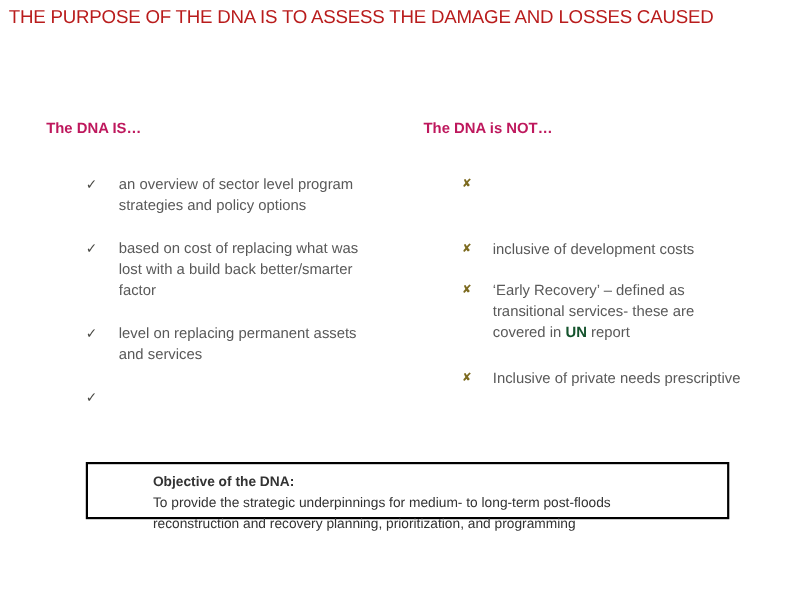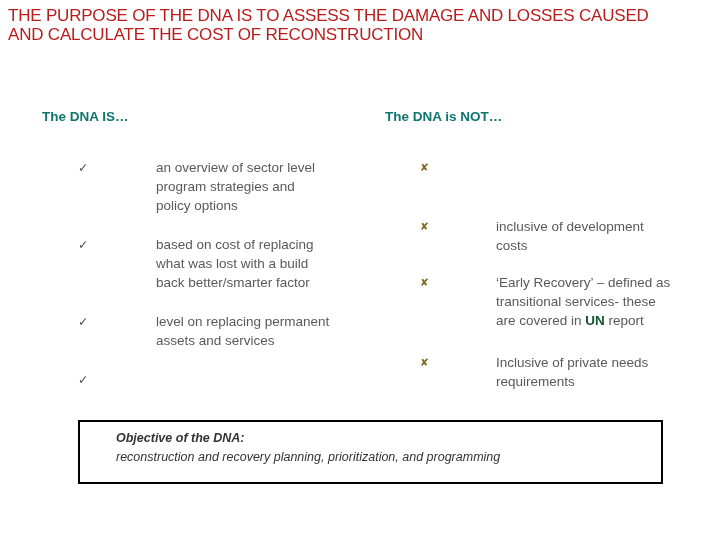--- a/index.html
+++ b/index.html
@@ -33,21 +33,21 @@
     position: absolute;
     top: 109px;
   }
   .col-left  { left: 42px;  width: 290px; }
   .col-right { left: 385px; width: 292px; }
 
   .col-header {
     margin: 0;
     font-size: 13.5px;
     font-weight: bold;
-    color: #0f766e;
+    color: #be185d;
   }
 
   .bullet-list {
     list-style: none;
     margin: 34px 0 0 0;
     padding: 0;
   }
   .bullet-list li {
     display: flex;
     align-items: flex-start;
@@ -71,49 +71,47 @@
     font-size: 12.5px;
     color: #4a4a45;
   }
   .col-right .mark {
     padding-left: 35px;
     width: 28px;
     font-size: 10.5px;
     font-weight: bold;
     color: #7c6a1f;
   }
-  .item-text { flex: 1; margin-left: 48px; }
+  .item-text { flex: 1; }
   .item-text b {
     font-weight: bold;
     color: #14532d;
   }
 
   
   .objective-box {
     position: absolute;
     left: 78px;
     top: 420px;
     width: 585px;
-    height: 64px;
+    height: 52px;
     box-sizing: border-box;
     border: 2px solid #000000;
-    padding: 7px 10px 0 36px;
-    font-style: italic;
+    padding: 7px 10px 0 59px;
     font-size: 12.5px;
     line-height: 19px;
     color: #333333;
   }
   .objective-heading { font-weight: bold; }
 </style>
 </head>
 <body>
 
 <div class="slide-title">
   <div>THE PURPOSE OF THE DNA IS TO ASSESS THE DAMAGE AND LOSSES CAUSED</div>
-  <div>AND CALCULATE THE COST OF RECONSTRUCTION</div>
 </div>
 
 <section class="col col-left">
   <h2 class="col-header">The DNA IS…</h2>
   <ul class="bullet-list">
     <li>
         <span class="mark">✓</span>
         <span class="item-text">an overview of sector level program strategies and policy options</span>
       </li>
     <li>
@@ -139,21 +137,22 @@
     <li>
         <span class="mark">✘</span>
         <span class="item-text">inclusive of development costs</span>
       </li>
     <li>
         <span class="mark">✘</span>
         <span class="item-text"><span>‘Early Recovery’ – defined as transitional services- these are covered in </span><b>UN</b><span> report</span></span>
       </li>
     <li>
         <span class="mark">✘</span>
-        <span class="item-text">Inclusive of private needs requirements</span>
+        <span class="item-text">Inclusive of private needs prescriptive</span>
       </li>
   </ul>
 </section>
 
 <div class="objective-box">
   <div class="objective-heading">Objective of the DNA:</div>
+  <div>To provide the strategic underpinnings for medium- to long-term post-floods</div>
   <div>reconstruction and recovery planning, prioritization, and programming</div>
 </div>
 
 </body></html>

